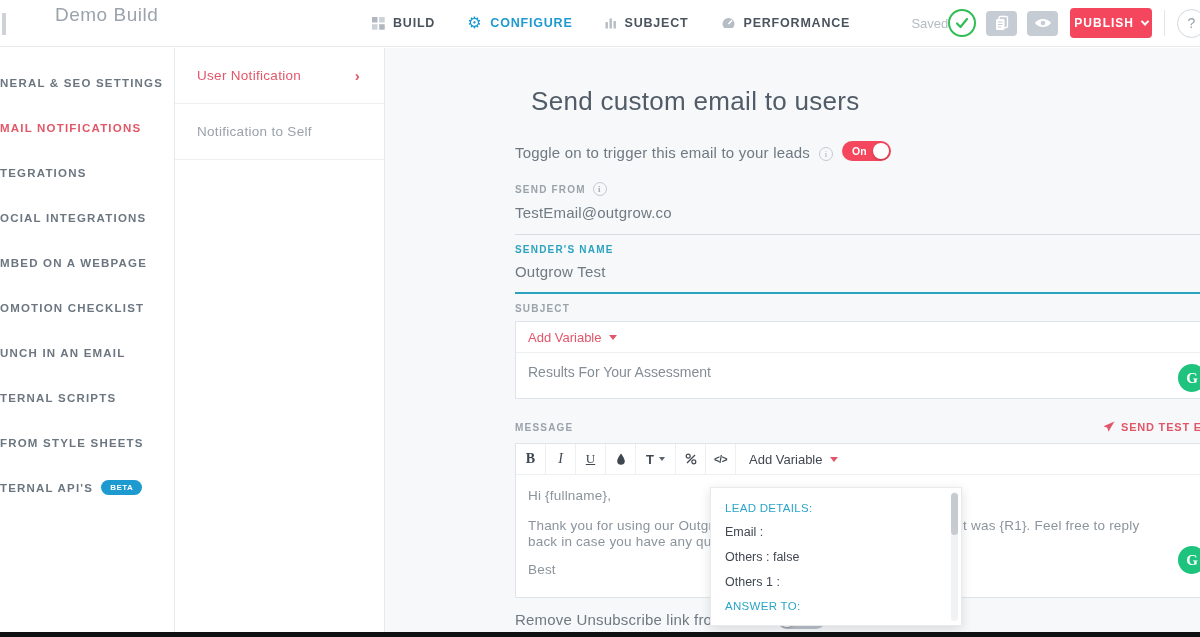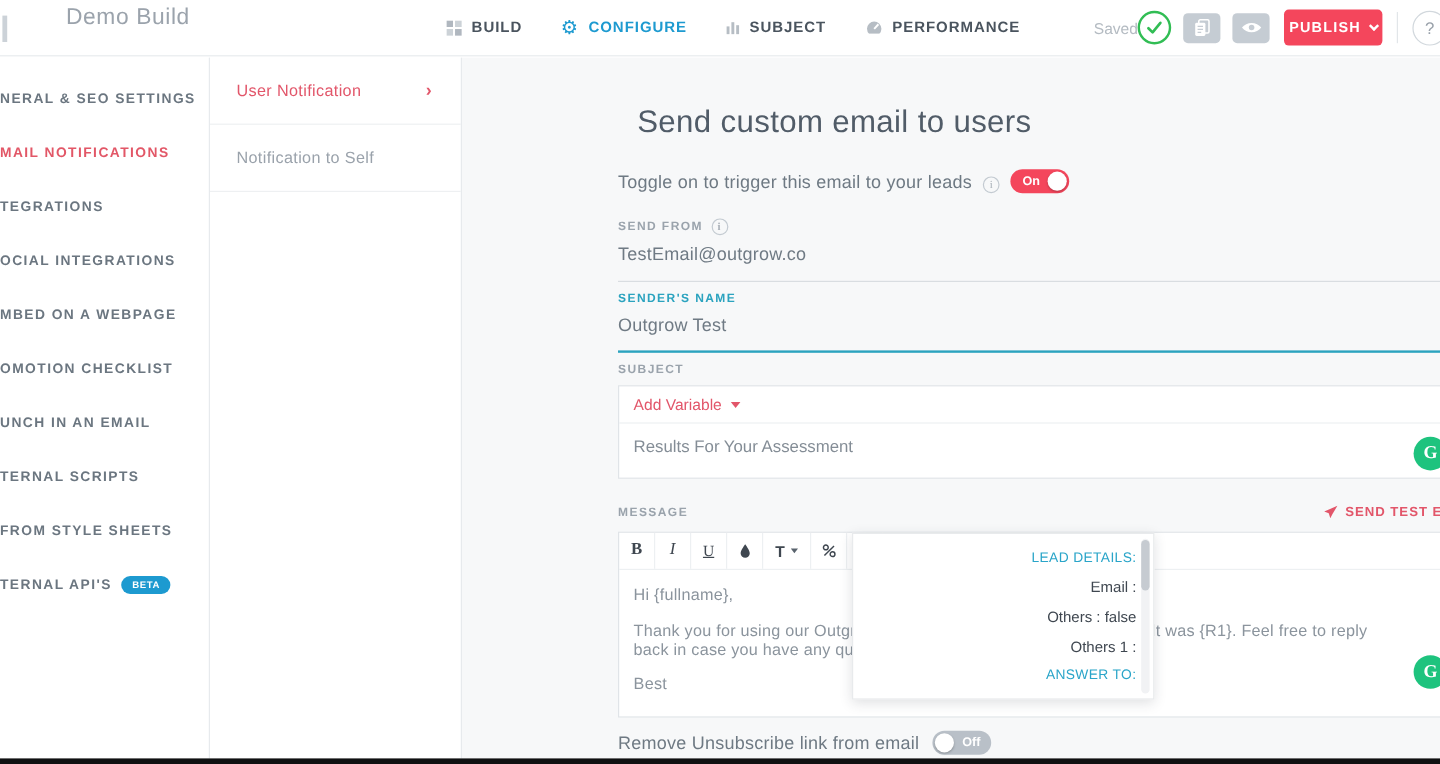--- a/index.html
+++ b/index.html
@@ -105,22 +105,22 @@
   .msg-body { padding:13px 40px 0 12px; font-size:13.5px; line-height:16px; color:#8b949d; letter-spacing:.2px; }
   .msg-body .greeting { margin-bottom:14px; }
   .msg-body .long { margin-bottom:12px; max-width:642px; }
 
   .gram { position:absolute; width:28px; height:28px; border-radius:50%; background:#1ec37e; color:#fff;
     display:flex; align-items:center; justify-content:center; font-size:15px; font-weight:700;
     font-family:"Liberation Serif", serif; cursor:pointer; z-index:4; }
   .gram1 { left:793px; top:316px; }
   .gram2 { left:793px; top:498px; }
 
-  .dropdown { position:absolute; left:325px; top:396px; width:252px; background:#fff;
-    border:1px solid #e8eaec; box-shadow:0 3px 10px rgba(40,50,60,.15); padding:9px 0 7px; z-index:6;text-align:right; }
+  .dropdown { position:absolute; left:325px; top:439px; width:252px; background:#fff;
+    border:1px solid #e8eaec; box-shadow:0 3px 10px rgba(40,50,60,.15); padding:9px 0 7px; z-index:6; }
   .dd-row { padding:5px 14px 6px; font-size:12.5px; color:#3f4750; cursor:pointer; }
   .dd-row.header { color:#2aa5c9; font-size:11.5px; letter-spacing:.3px; cursor:default; }
   .dd-track { position:absolute; right:3px; top:4px; bottom:4px; width:7px; background:#f1f2f4; border-radius:4px; }
   .dd-thumb { position:absolute; right:3px; top:5px; width:7px; height:42px; background:#c6cbd1; border-radius:4px; cursor:pointer; }
 
   .unsub-row { position:absolute; left:130px; top:561px; display:flex; align-items:center; gap:11px; }
 
   .bottombar { position:absolute; left:0; bottom:0; width:1200px; height:5px; background:#0f1011; z-index:30; }
 
   svg { display:block; }

